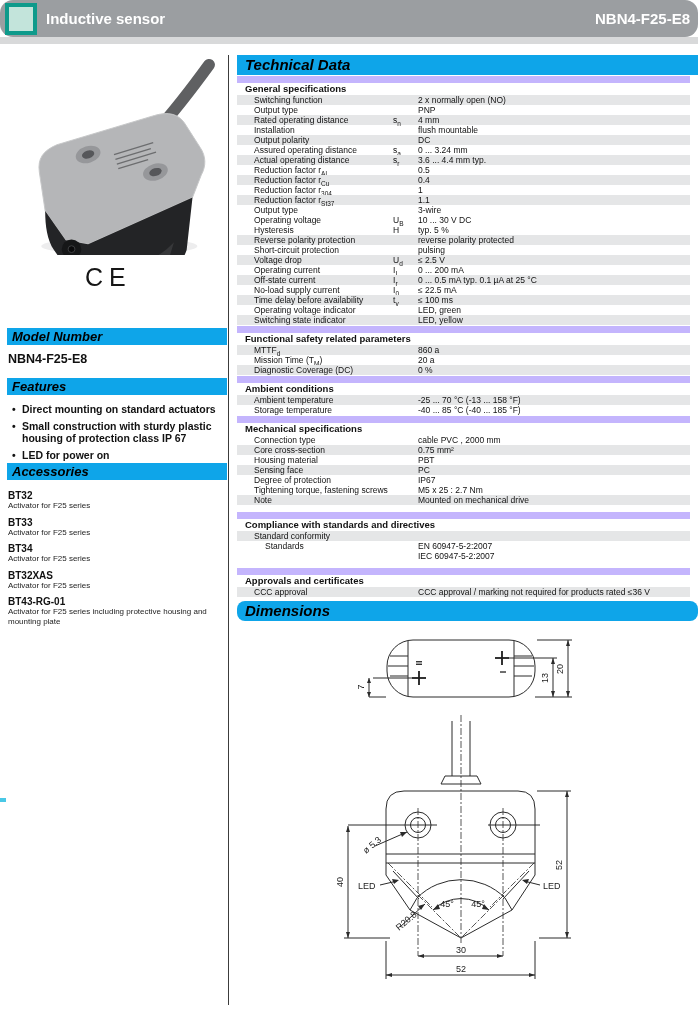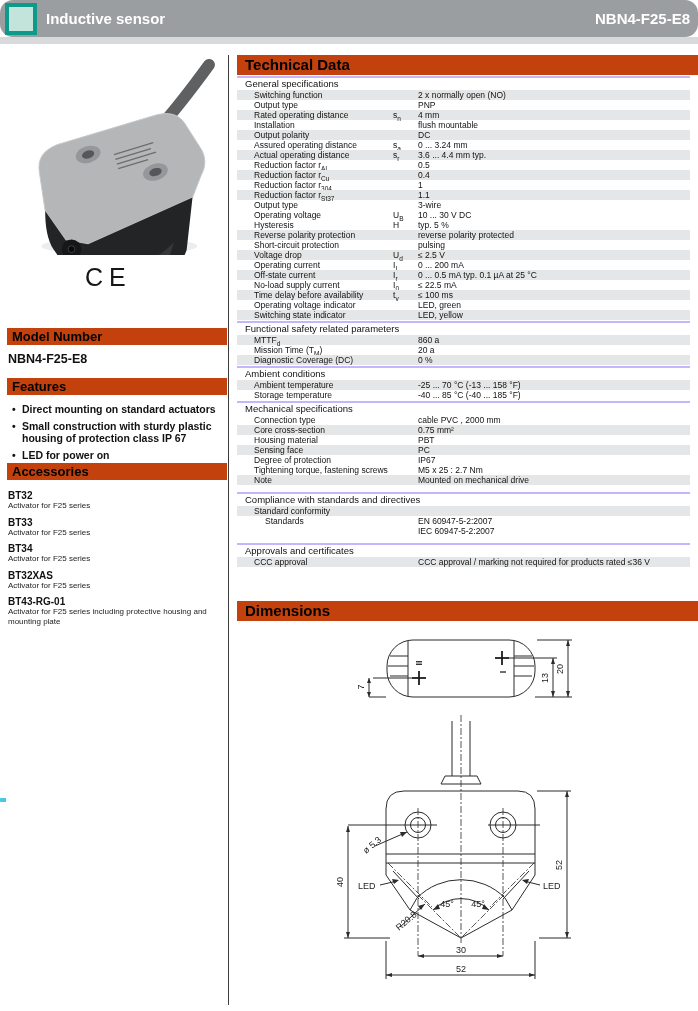--- a/index.html
+++ b/index.html
@@ -8,53 +8,53 @@
   
   .topbar{position:absolute;left:0;top:0;width:698px;height:37px;background:#9b9ea1;
           display:flex;align-items:center;border-radius:13px;}
   .logo{width:24px;height:24px;margin-left:5px;background:#c3e4db;border:4px solid #0e9a8b;box-sizing:content-box;}
   .topbar-title{font-weight:bold;color:#fff;font-size:15px;margin-left:9px;}
   .topbar-part{margin-left:auto;margin-right:8px;font-weight:bold;color:#fff;font-size:15px;}
   .substrip{position:absolute;left:0;top:37px;width:698px;height:7px;background:#d8d9da;}
   .divider{position:absolute;left:228px;top:55px;width:1px;height:950px;background:#3c3c3c;}
   .cyan-tick{position:absolute;left:0;top:798px;width:6px;height:4px;background:#49c8e6;}
   
-  .bar{background:#c2410c;font-weight:bold;color:#000;}
+  .bar{background:#0ea5e9;font-weight:bold;color:#000;font-style:italic;}
   .bar.small{height:17px;font-size:13px;line-height:17px;padding-left:5px;}
   .bar.big{height:20px;font-size:15px;line-height:20px;padding-left:8px;}
   
   .left-col{position:absolute;left:7px;top:0;width:215px;}
   .photo{position:absolute;left:3px;top:55px;}
   .ce{position:absolute;left:78px;top:263px;font-size:25px;letter-spacing:6px;color:#161616;}
   .model-bar{position:absolute;left:0;top:328px;width:215px;}
   .model-value{position:absolute;left:1px;top:352px;font-weight:bold;font-size:12.5px;}
   .features-bar{position:absolute;left:0;top:378px;width:215px;}
   .features-list{position:absolute;left:1px;top:403px;width:214px;}
   .bullet-item{display:flex;font-weight:bold;font-size:10.5px;line-height:12.5px;margin-bottom:4px;}
   .bullet{width:10px;flex:0 0 10px;margin-left:4px;}
   .acc-bar{position:absolute;left:0;top:463px;width:215px;}
   .acc-list{position:absolute;left:1px;top:484px;width:214px;}
   .acc-name{font-weight:bold;font-size:10px;margin-top:6px;line-height:11px;}
   .acc-desc{font-size:8px;line-height:9.5px;color:#1c1c1c;}
   
   .right-col{position:absolute;left:237px;top:55px;width:453px;}
   .tech-bar{width:453px;}
-  .section-header{margin-top:1px;border-top:2px solid #c4b5fd;padding:1px 0 1px 8px;
-                  font-size:9.5px;font-weight:normal;line-height:10px;}
+  .section-header{margin-top:1px;border-top:7px solid #c4b5fd;padding:1px 0 1px 8px;
+                  font-size:9.5px;font-weight:bold;line-height:10px;}
   .section-header.sec-gap{margin-top:7px;}
   .spec-row{position:relative;height:10px;font-size:8.5px;line-height:10px;}
   .spec-row.shaded{background:#e5e6e7;}
   .spec-row.tall{height:20px;}
   .spec-label{position:absolute;left:17px;top:0;white-space:nowrap;}
   .spec-row.indent .spec-label{left:28px;}
   .spec-symbol{position:absolute;left:156px;top:0;}
   .spec-value{position:absolute;left:181px;top:0;width:272px;white-space:pre-line;}
   sub{font-size:6.5px;line-height:1;}
   
-  .dim-bar{position:absolute;left:237px;top:601px;width:453px;}
+  .dim-bar{position:absolute;left:237px;top:601px;width:453px;border-radius:8px;}
   .drawing{position:absolute;}
   .drawing text{font-size:9px;fill:#1c1c1c;}
   .drawing .ln{stroke:#2b2b2b;stroke-width:1;fill:none;}
   .drawing .thk{stroke:#1c1c1c;stroke-width:1.8;fill:none;}
   .drawing .dd{stroke:#2b2b2b;stroke-width:0.8;fill:none;stroke-dasharray:7 2 2 2;}
   .drawing .ar{fill:#2b2b2b;stroke:none;}
 </style>
 </head>
 <body>
 

